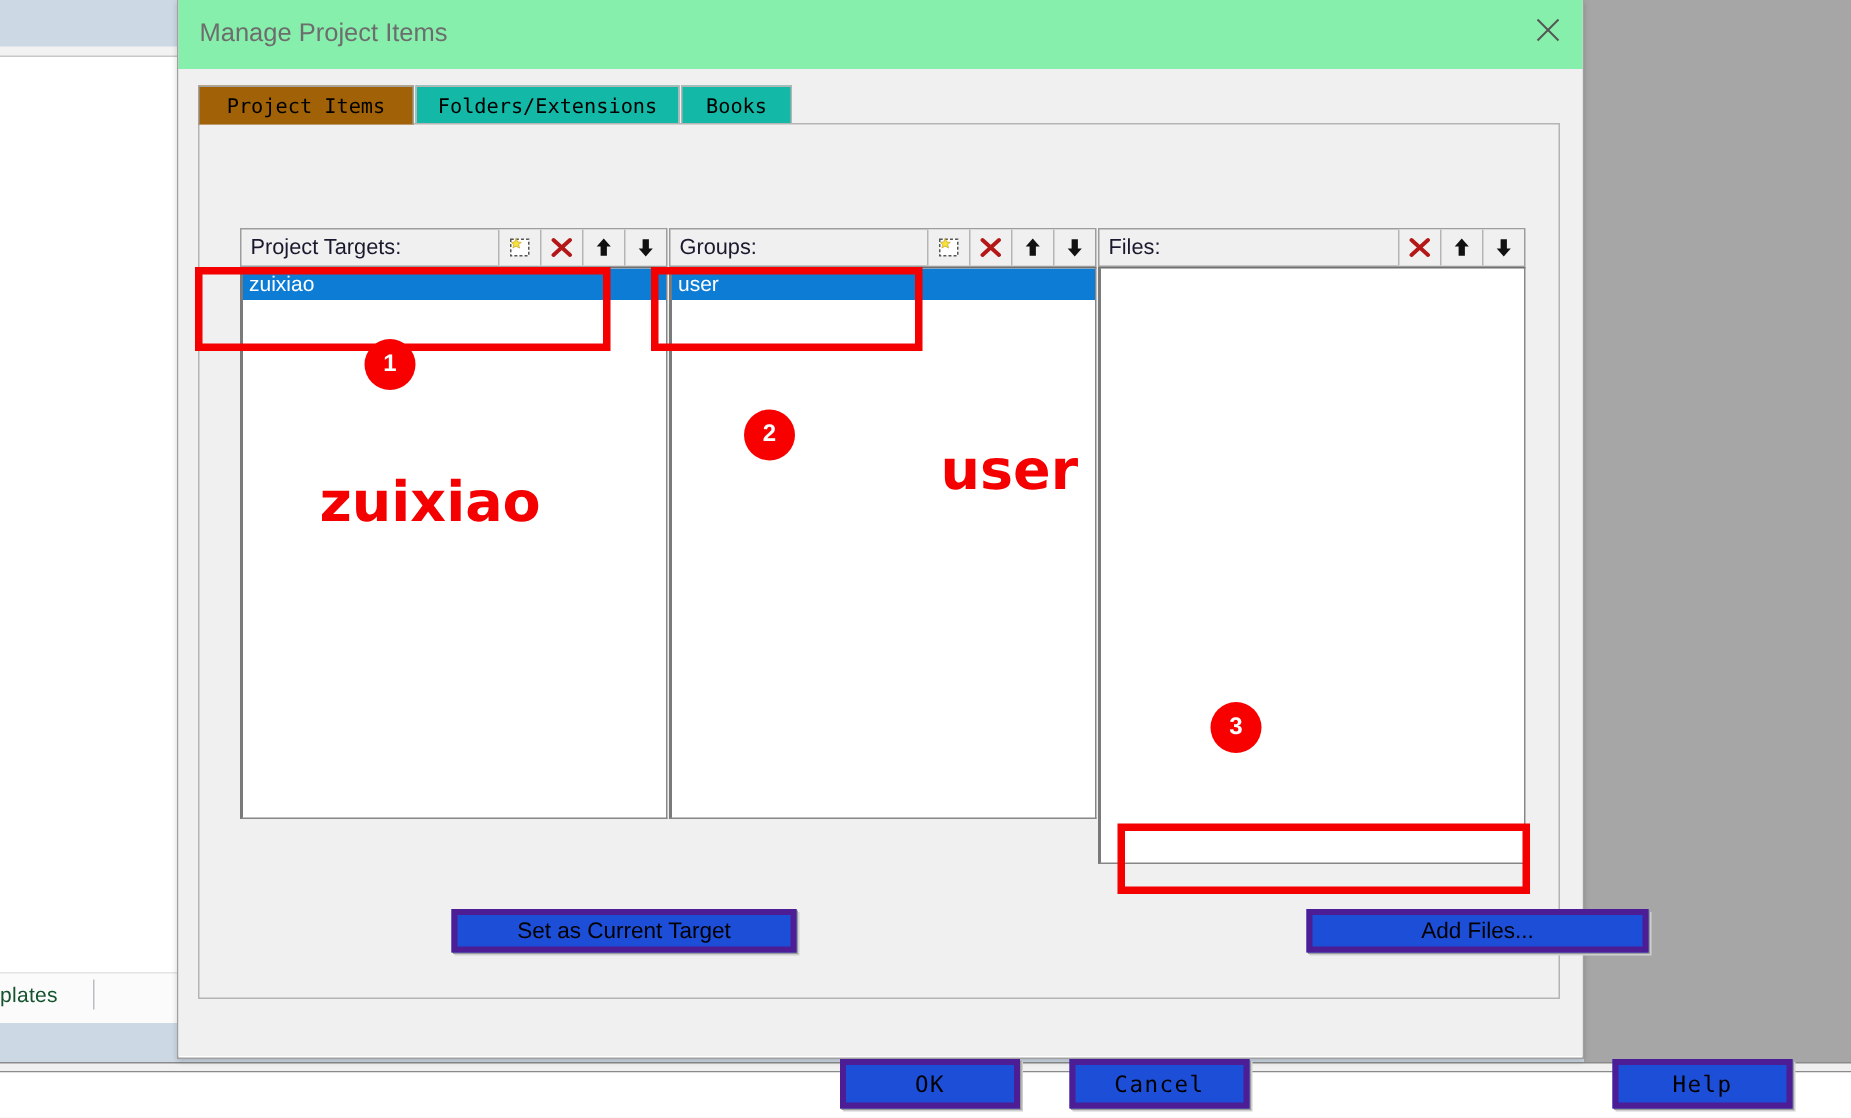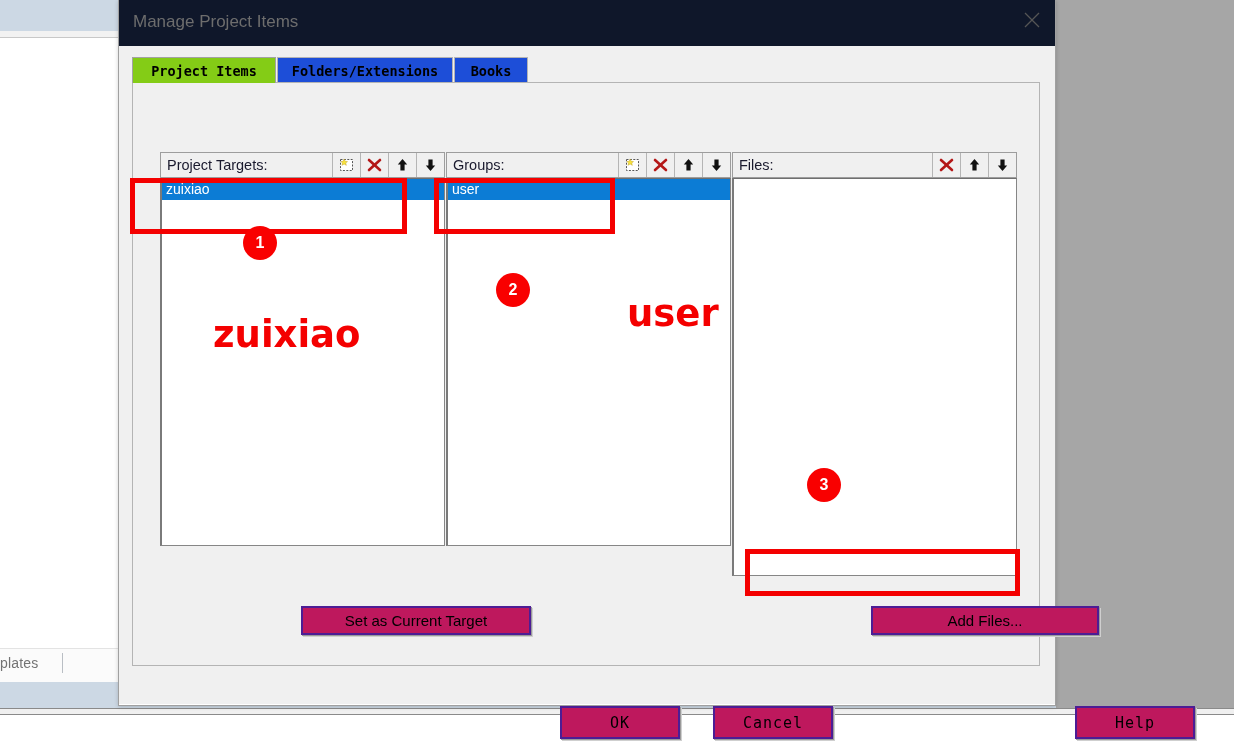--- a/index.html
+++ b/index.html
@@ -28,21 +28,21 @@
   #bg-white-body {
     position: absolute; left: 0; top: 38px; width: 1056px; height: 610px;
     background: #ffffff;
   }
   #bg-tabstrip {
     position: absolute; left: 0; top: 648px; width: 1056px; height: 34px;
     background: #fbfbfb; border-top: 1px solid #e3e3e3;
   }
   #bg-tab-label {
     position: absolute; left: 0px; top: 655px;
-    font-size: 14px; color: #737373; letter-spacing: .2px;
+    font-size: 14px; color: #14532d; letter-spacing: .2px;
   }
   #bg-tab-caret {
     position: absolute; left: 62px; top: 653px; width: 1px; height: 20px;
     background: #b9bec4;
   }
   #bg-statusband {
     position: absolute; left: 0; top: 682px; width: 1056px; height: 26px;
     background: #ccd8e4;
   }
   #bg-bottom-edge {
@@ -57,21 +57,21 @@
   
   #dialog {
     position: absolute; left: 118px; top: 0px;
     width: 938px; height: 706px;
     background: #ffffff;
     border: 1px solid #a0a0a0;
     border-top: none;
     box-shadow: 0 1px 4px rgba(0,0,0,.18);
   }
   #titlebar {
-    position: relative; height: 46px; background: #0f172a; padding-left: 24px;
+    position: relative; height: 46px; background: #86efac; padding-left: 24px;
   }
   #dialog-title {
     position: absolute; left: 14px; top: 12px;
     font-size: 17px; color: #6d6d6d; font-weight: 400;
   }
   #close-button {
     position: absolute; right: 0px; top: 0px; width: 46px; height: 40px;
     display: flex; align-items: center; justify-content: center;
     cursor: pointer;
   }
@@ -82,32 +82,31 @@
     position: absolute; left: 0; top: 46px; width: 936px; height: 658px;
     background: #f0f0f0;
   }
 
   
   #tabbar {
     position: absolute; left: 13px; top: 11px; width: 908px; height: 26px;
   }
   .tab {
     position: absolute; top: 0; height: 26px;
-    background: #1d4ed8;
+    background: #14b8a6;
     border: 1px solid #b4b4b4;
     border-bottom: none;
     font-family: "DejaVu Sans Mono", monospace;
     font-size: 13.5px; color: #000;
     display: flex; align-items: center; justify-content: center;
     padding: 0 7px;
     cursor: pointer;
-    font-weight: bold;
   }
   .tab.active {
-    background: #84cc16; font-weight: bold; z-index: 3;
+    background: #a16207; font-weight: normal; z-index: 3;
     border-color: #a2a2a2;
   }
   #tabpage {
     position: absolute; left: 13px; top: 36px;
     width: 908px; height: 584px;
     background: #f0f0f0;
     border: 1px solid #b4b4b4;
   }
 
   
@@ -141,22 +140,22 @@
   }
   .list-item {
     height: 21px; line-height: 21px;
     font-size: 14px; color: #000; padding-left: 4px;
     cursor: pointer;
   }
   .list-item.selected { background: #0c7cd5; color: #ffffff; }
 
   
   .pushbtn {
-    background: #be185d;
-    border: 2px solid #4c1d95;
+    background: #1d4ed8;
+    border: 4px solid #4c1d95;
     box-shadow: 1px 1px 0 #9a9a9a, 2px 2px 0 #cfcfcf;
     display: flex; align-items: center; justify-content: center;
     cursor: pointer;
     color: #000;
   }
   #set-current-target-button {
     position: absolute; left: 182px; top: 560px; width: 230px; height: 29px;
     font-size: 15px;
   }
   #add-files-button {

